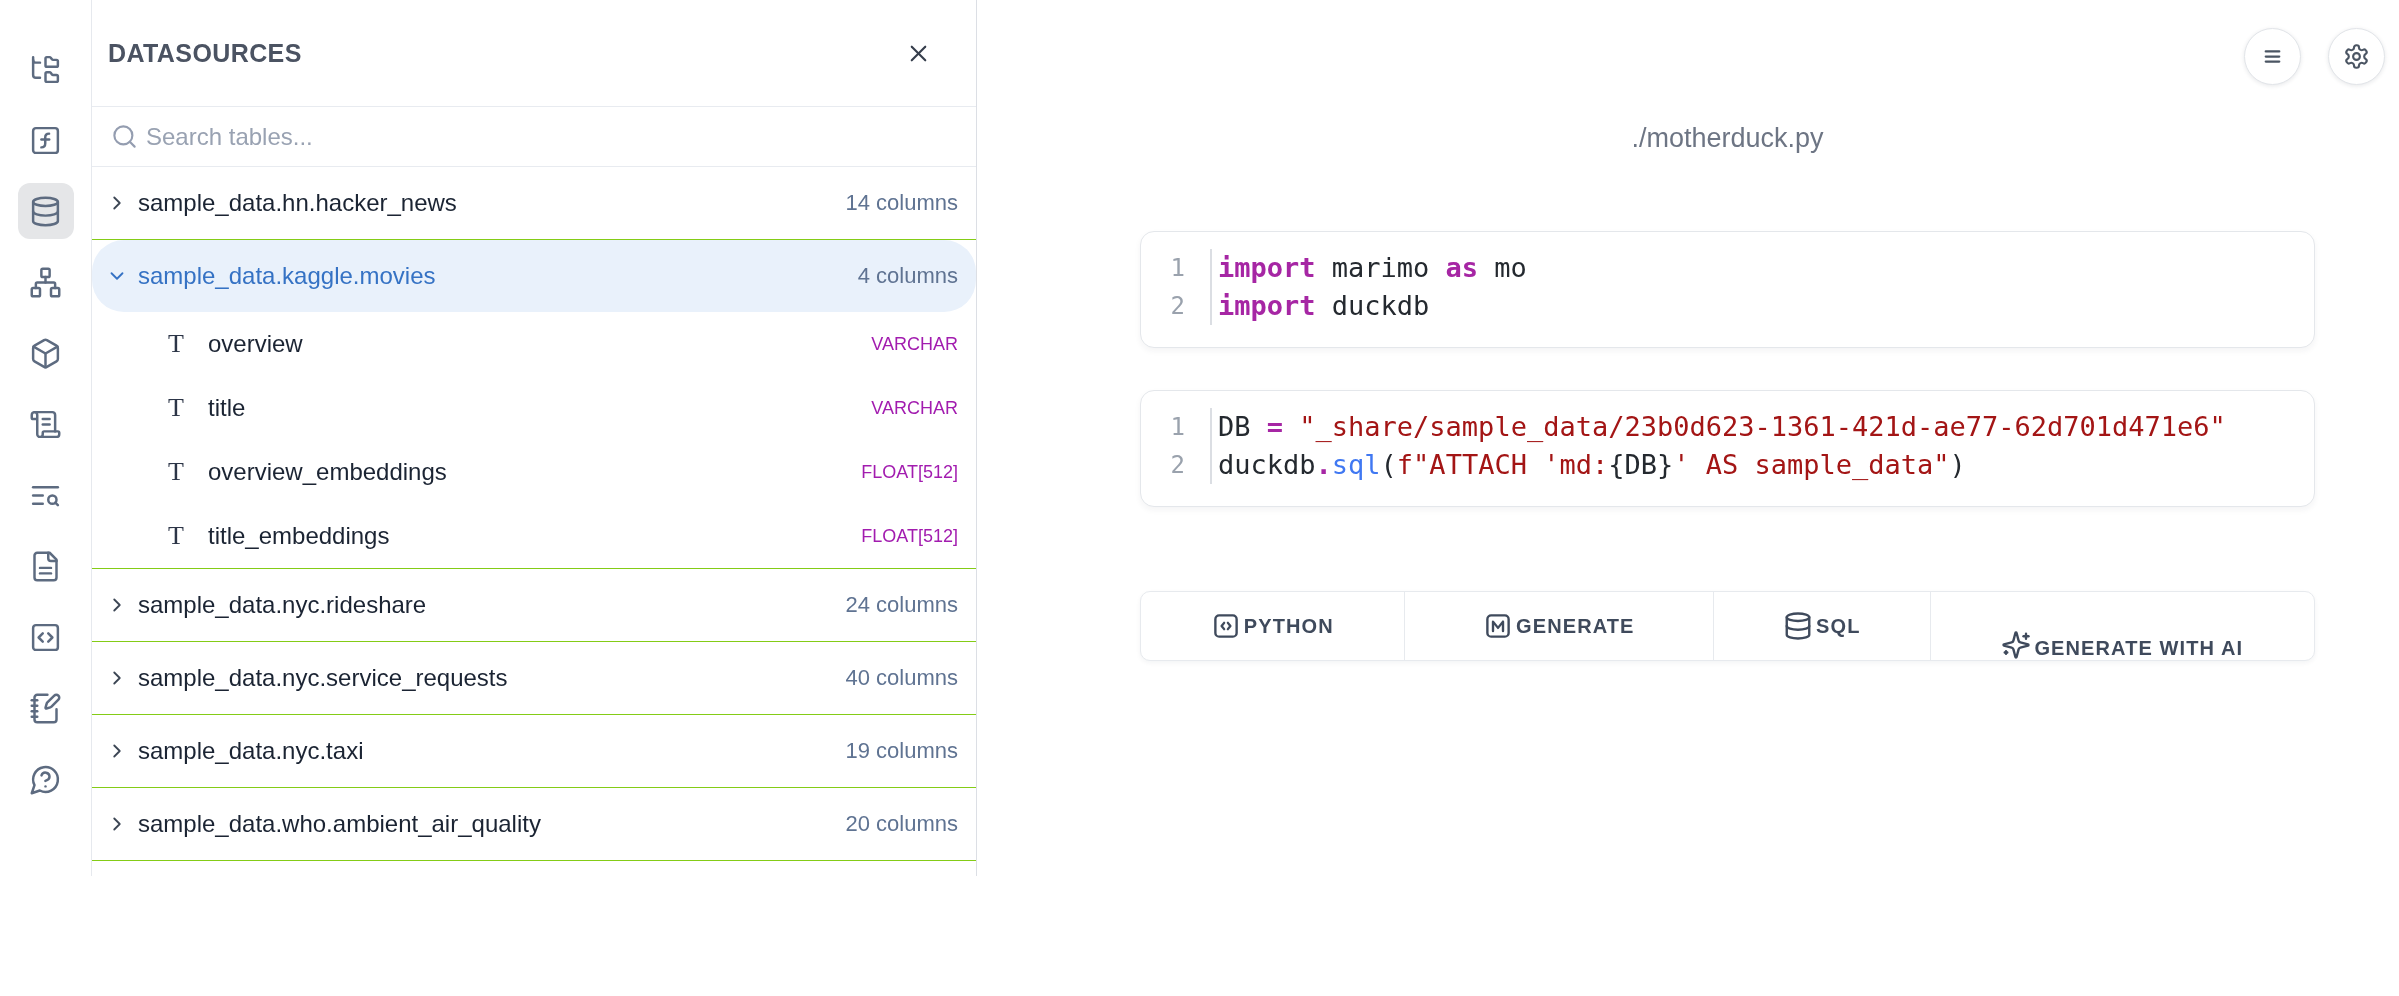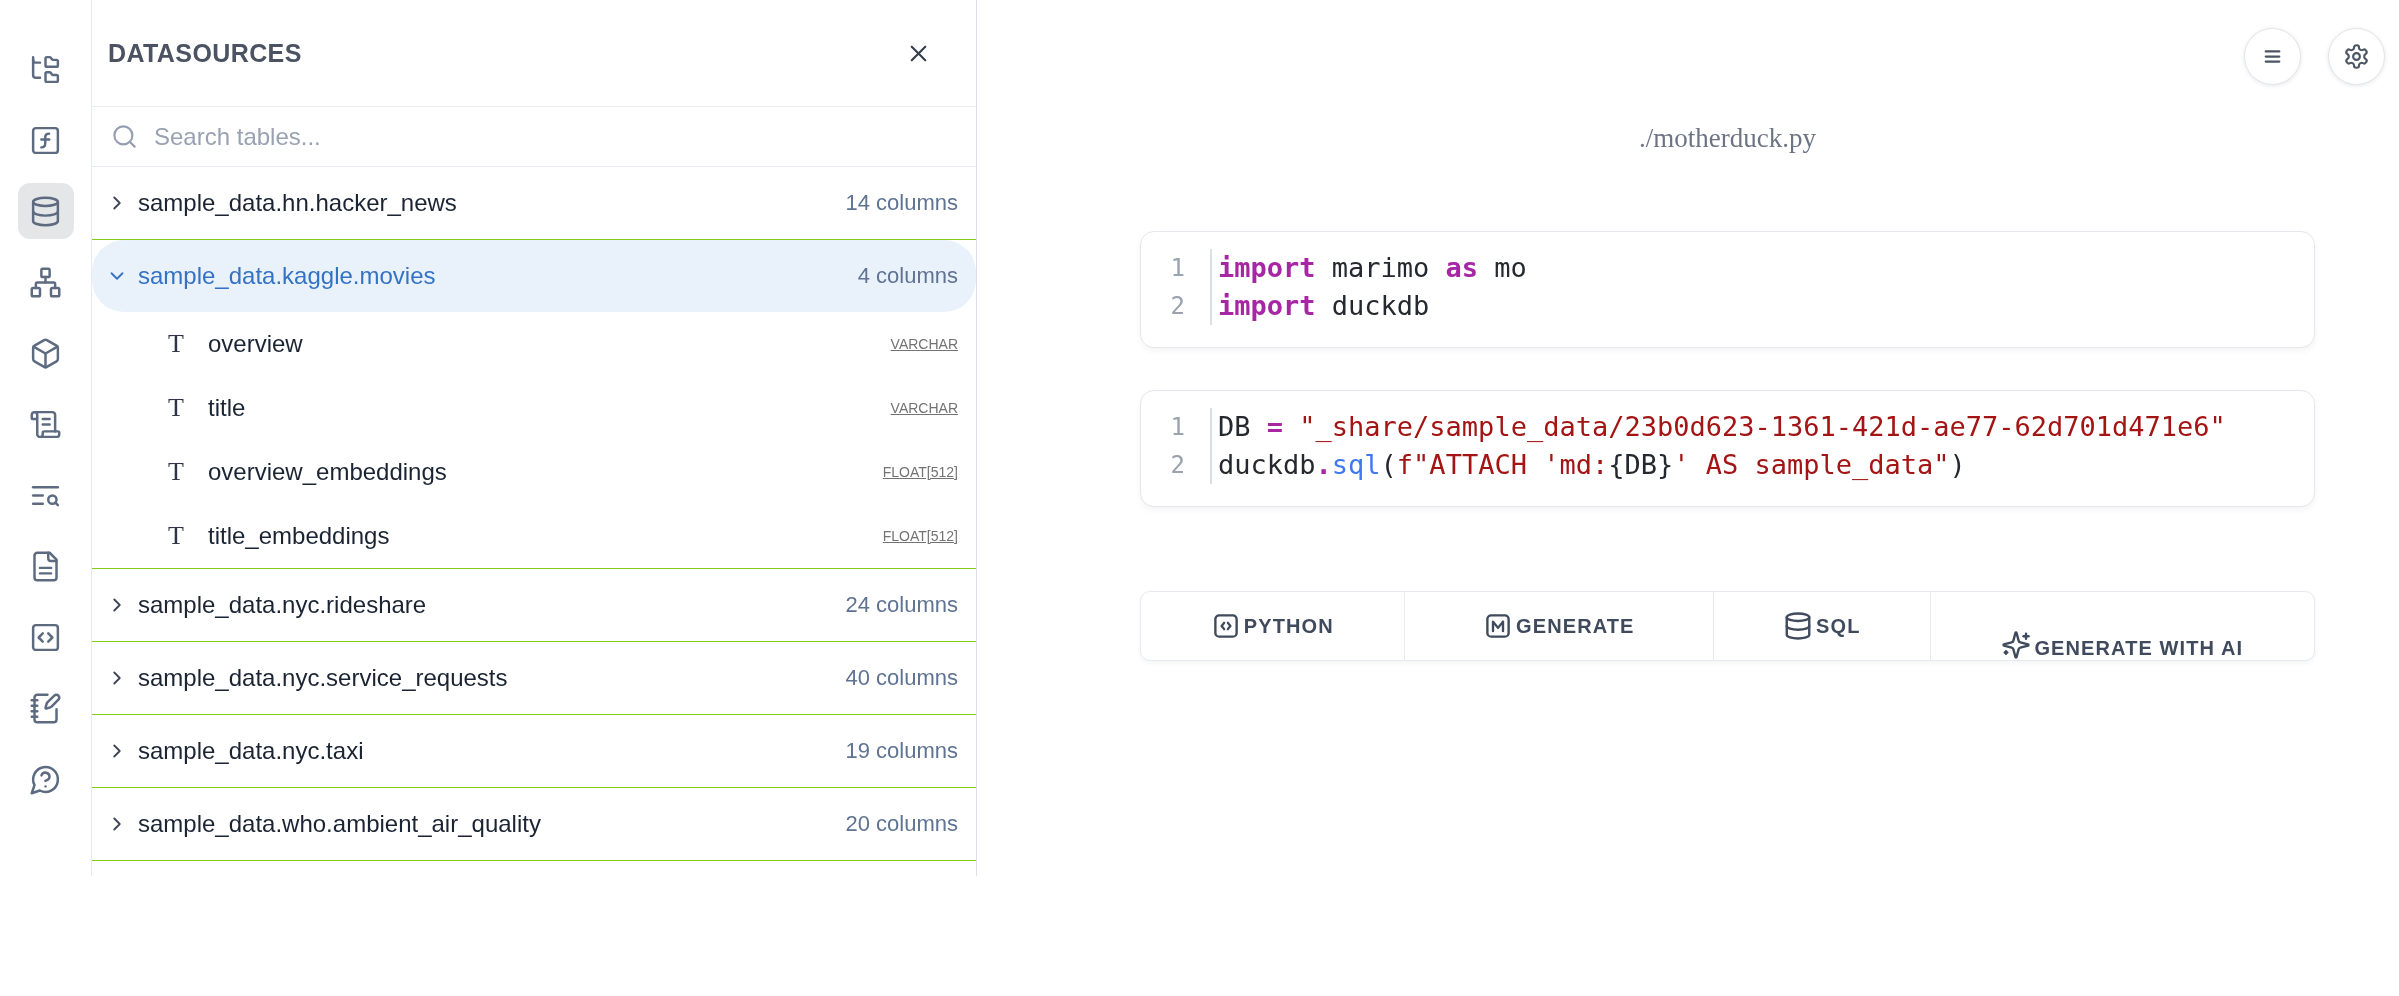--- a/index.html
+++ b/index.html
@@ -21,55 +21,55 @@
            display:flex; flex-direction:column; background:#fff; }
   .panel-header { height:107px; flex:0 0 107px; border-bottom:1px solid #e8ebf0;
                   display:flex; align-items:center; justify-content:space-between;
                   padding:0 36px 0 16px; }
   .panel-title { font-size:25px; font-weight:700; color:#4b5362; letter-spacing:.4px; }
   .close-btn { width:44px; height:44px; display:flex; align-items:center;
                justify-content:center; color:#353d4b; cursor:pointer; background:none; border:none; }
   .close-btn svg { width:27px; height:27px; }
 
   .search-row { height:60px; flex:0 0 60px; border-bottom:1px solid #e8ebf0;
-                display:flex; align-items:center; padding-left:19px; gap:16px; }
+                display:flex; align-items:center; padding-left:19px; gap:8px; }
   .search-row svg { width:27px; height:27px; color:#949db0; flex:0 0 auto; }
   .search-input { border:none; outline:none; flex:1; font-size:24px; color:#2a3342;
                   font-family:"Liberation Sans", sans-serif; background:transparent; }
   .search-input::placeholder { color:#99a2b2; }
 
   .tgroup { border-bottom:1px solid #84cc16; }
   .table-row { height:72px; display:flex; align-items:center;
                padding:0 18px 0 14px; gap:10px; cursor:pointer; }
   .table-row .chev { width:22px; height:22px; color:#3c4654; flex:0 0 auto; }
   .table-name { font-size:24px; color:#1b2433; }
   .spacer { flex:1; }
   .col-count { font-size:22px; color:#5f7392; }
   .table-row.selected { background:#e9f1fb;border-radius:32px; }
   .table-row.selected .table-name, .table-row.selected .chev { color:#3572c4; }
 
   .col-row { height:64px; display:flex; align-items:center; padding:0 18px 0 72px;
              gap:20px; cursor:pointer; }
   .t-icon { font-family:"Liberation Serif", serif; font-size:26px; color:#2c3547;
             width:24px; text-align:center; }
   .col-name { font-size:24px; color:#1b2433; }
-  .col-type { font-size:14px; color:#737373;text-decoration:underline; }
+  .col-type { font-size:18px; color:#a21caf; }
 
   
   .main { flex:1; position:relative; background:#fff; }
   .actions { position:absolute; top:28px; right:14px; display:flex; gap:27px; }
   .circle-btn { width:57px; height:57px; border-radius:50%; background:#fff;
                 border:1px solid #e2e5e9; box-shadow:0 1px 4px rgba(20,30,50,.10);
                 display:flex; align-items:center; justify-content:center;
                 color:#4b5563; cursor:pointer; }
   .circle-btn svg { width:27px; height:27px; }
 
   .content { width:1175px; margin-left:163px; }
   .filename { margin-top:122px; line-height:32px; text-align:center;
-              font-family:Liberation Serif, serif; font-size:27px; color:#6d7584;
+              font-family:Liberation Sans, sans-serif; font-size:27px; color:#6d7584;
               cursor:pointer; }
 
   .cell { margin-top:77px; border:1px solid #e4e7eb; border-radius:14px;
           box-shadow:0 3px 6px rgba(30,41,59,.05); background:#fff;
           display:flex; padding:17px 0 22px 0; }
   .cell + .cell { margin-top:42px; }
   .gutter { width:69px; flex:0 0 69px; text-align:right; padding-right:25px; }
   .gutter div { font-family:"DejaVu Sans Mono", monospace; font-size:24px;
                 line-height:38px; color:#9aa2ad; }
   .codecol { flex:1; border-left:2px solid #dbdee3; padding-left:6px; }

